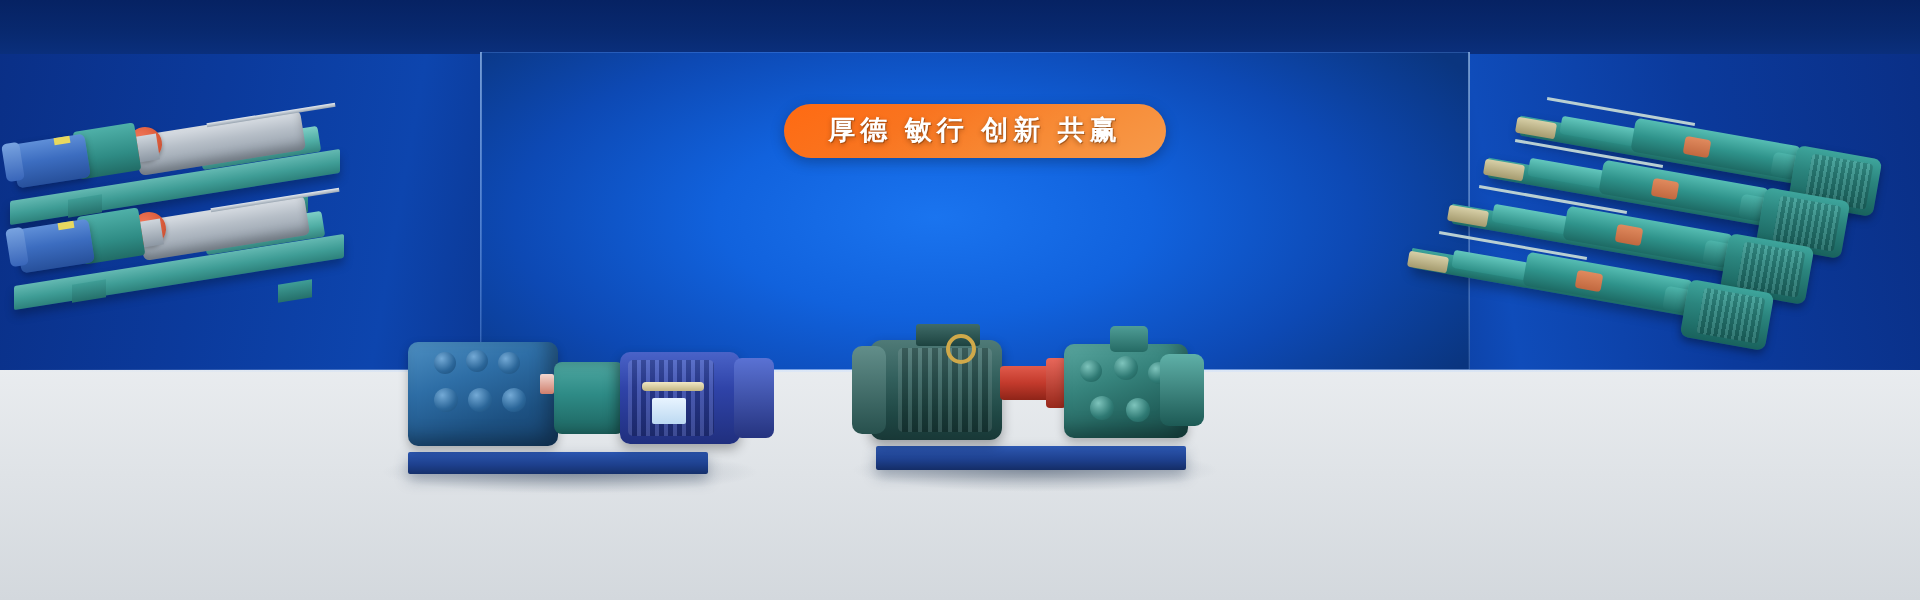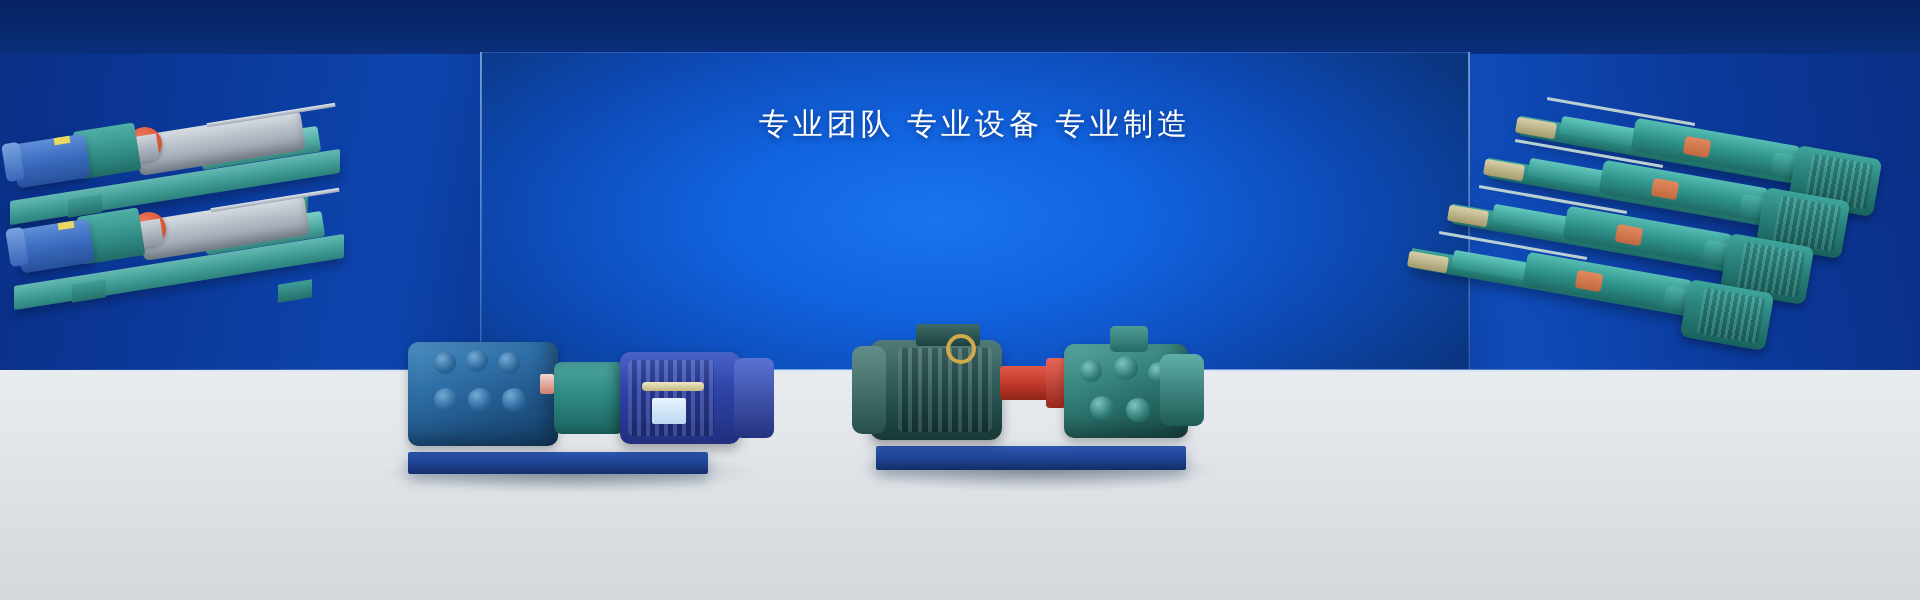--- a/index.html
+++ b/index.html
@@ -425,17 +425,19 @@
       <div class="lobe" style="left:84px;top:18px;width:22px;height:22px;"></div>
       <div class="lobe" style="left:26px;top:52px;width:24px;height:24px;"></div>
       <div class="lobe" style="left:62px;top:54px;width:24px;height:24px;"></div>
     </div>
     <div class="rftop"></div>
     <div class="rfcap"></div>
   </div>
 
   <div class="textwrap">
 
-
-    <div class="subline">专业团队 专业设备 专业制造</div>
+    <div class="pill">
+      <div class="pill-text">厚德 敏行 创新 共赢</div>
+    </div>
+
   </div>
 
 </div>
 
 </body></html>

